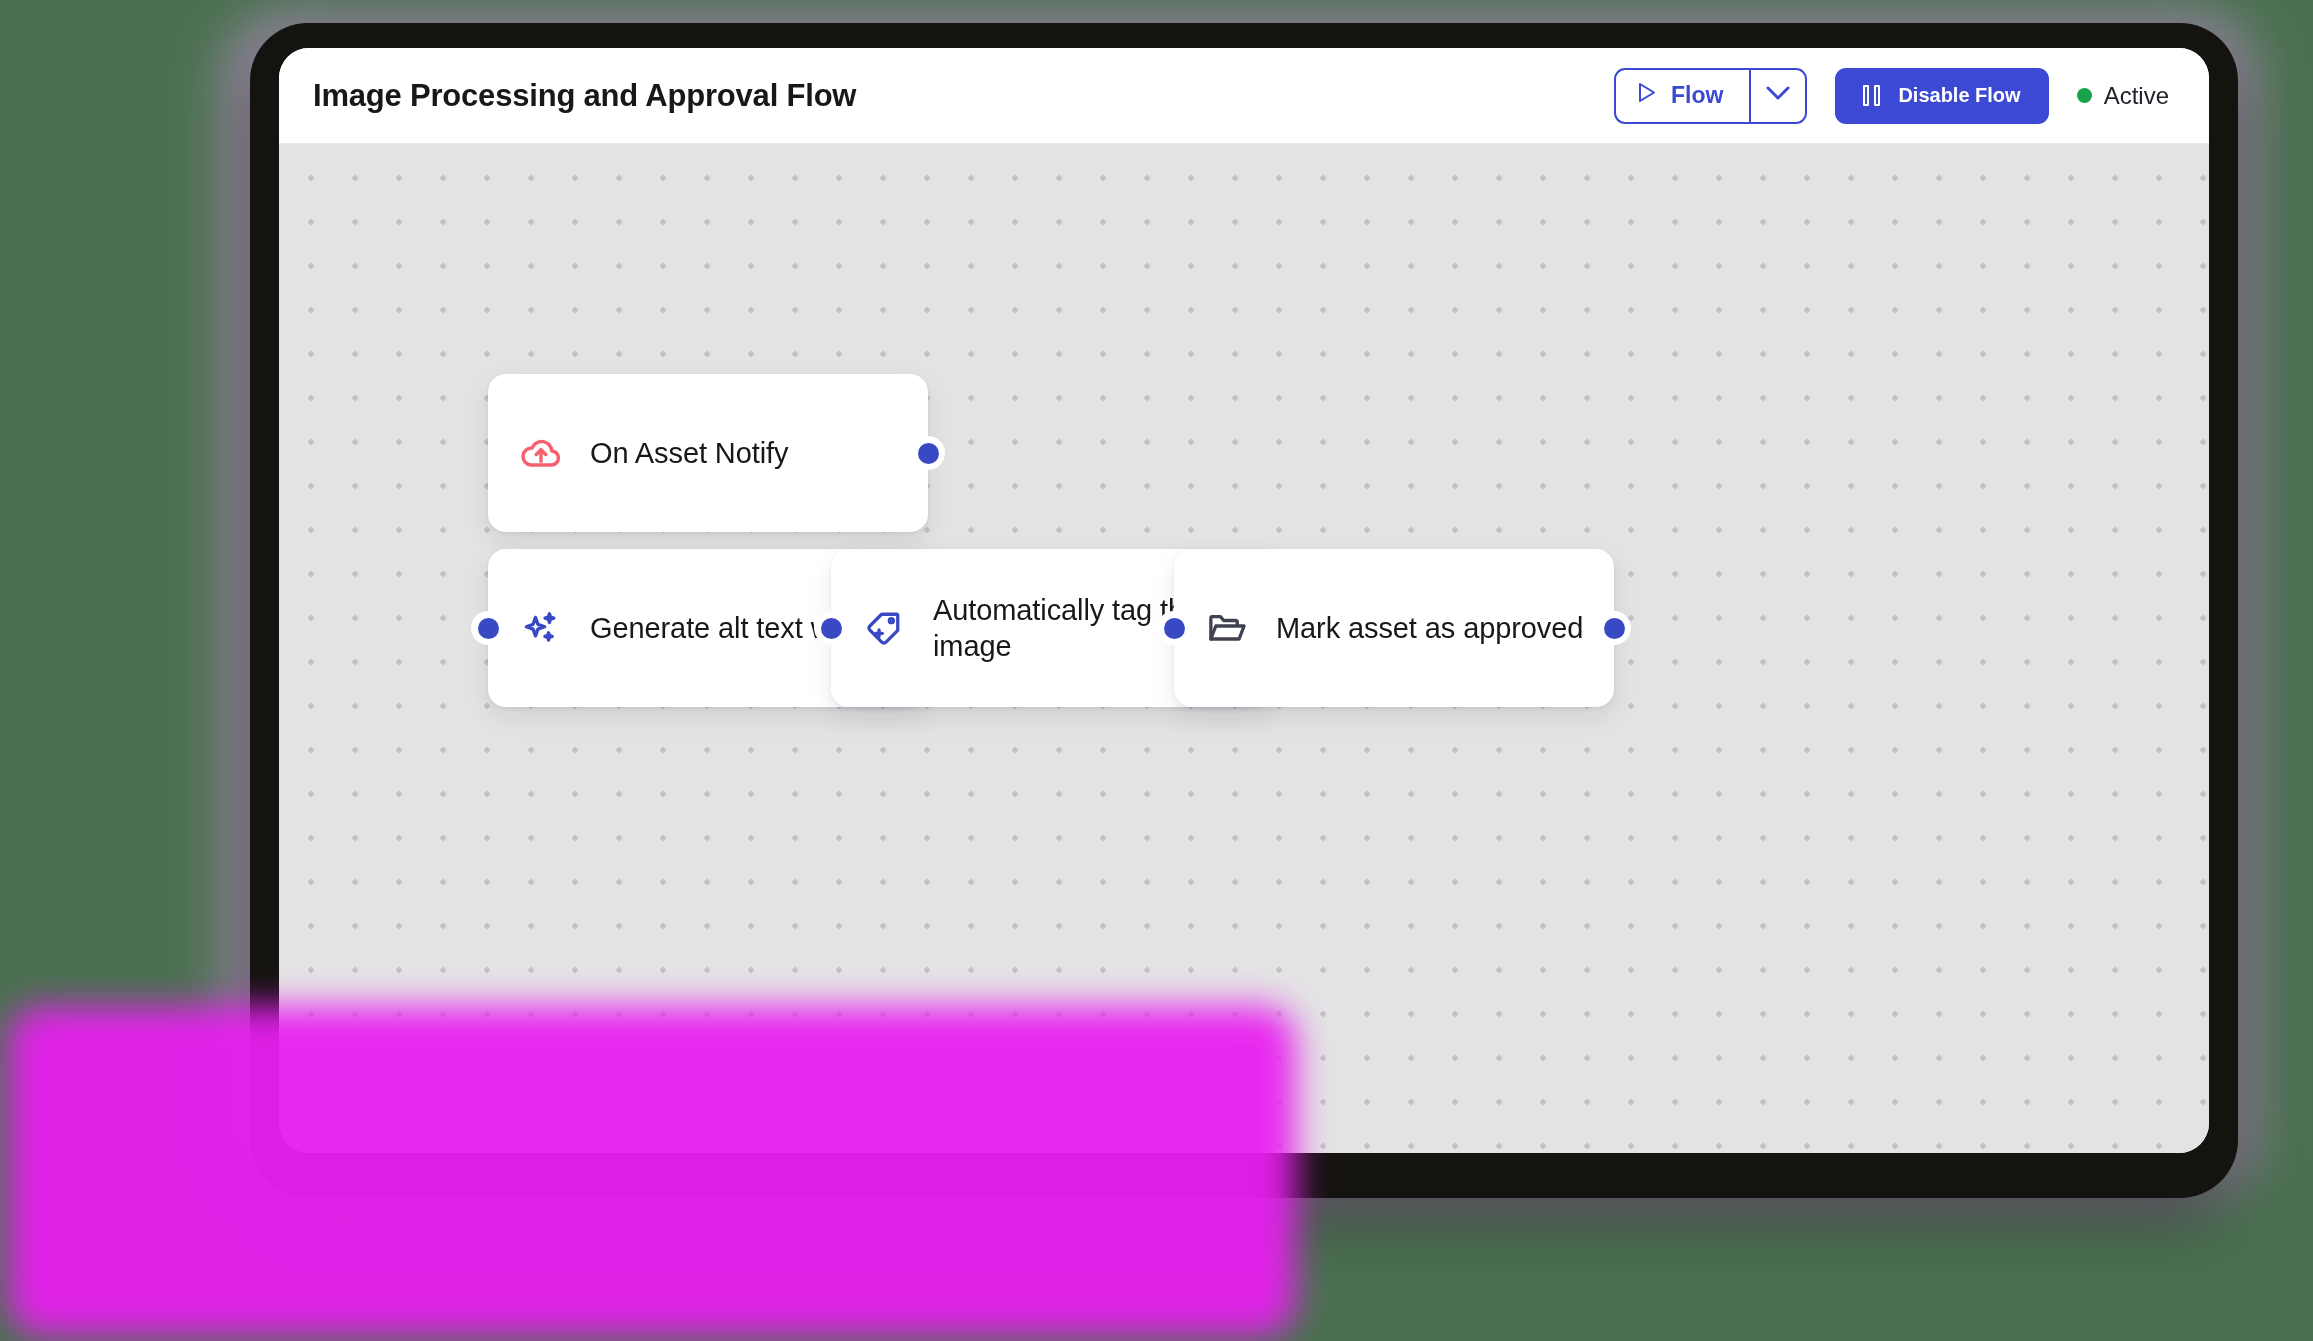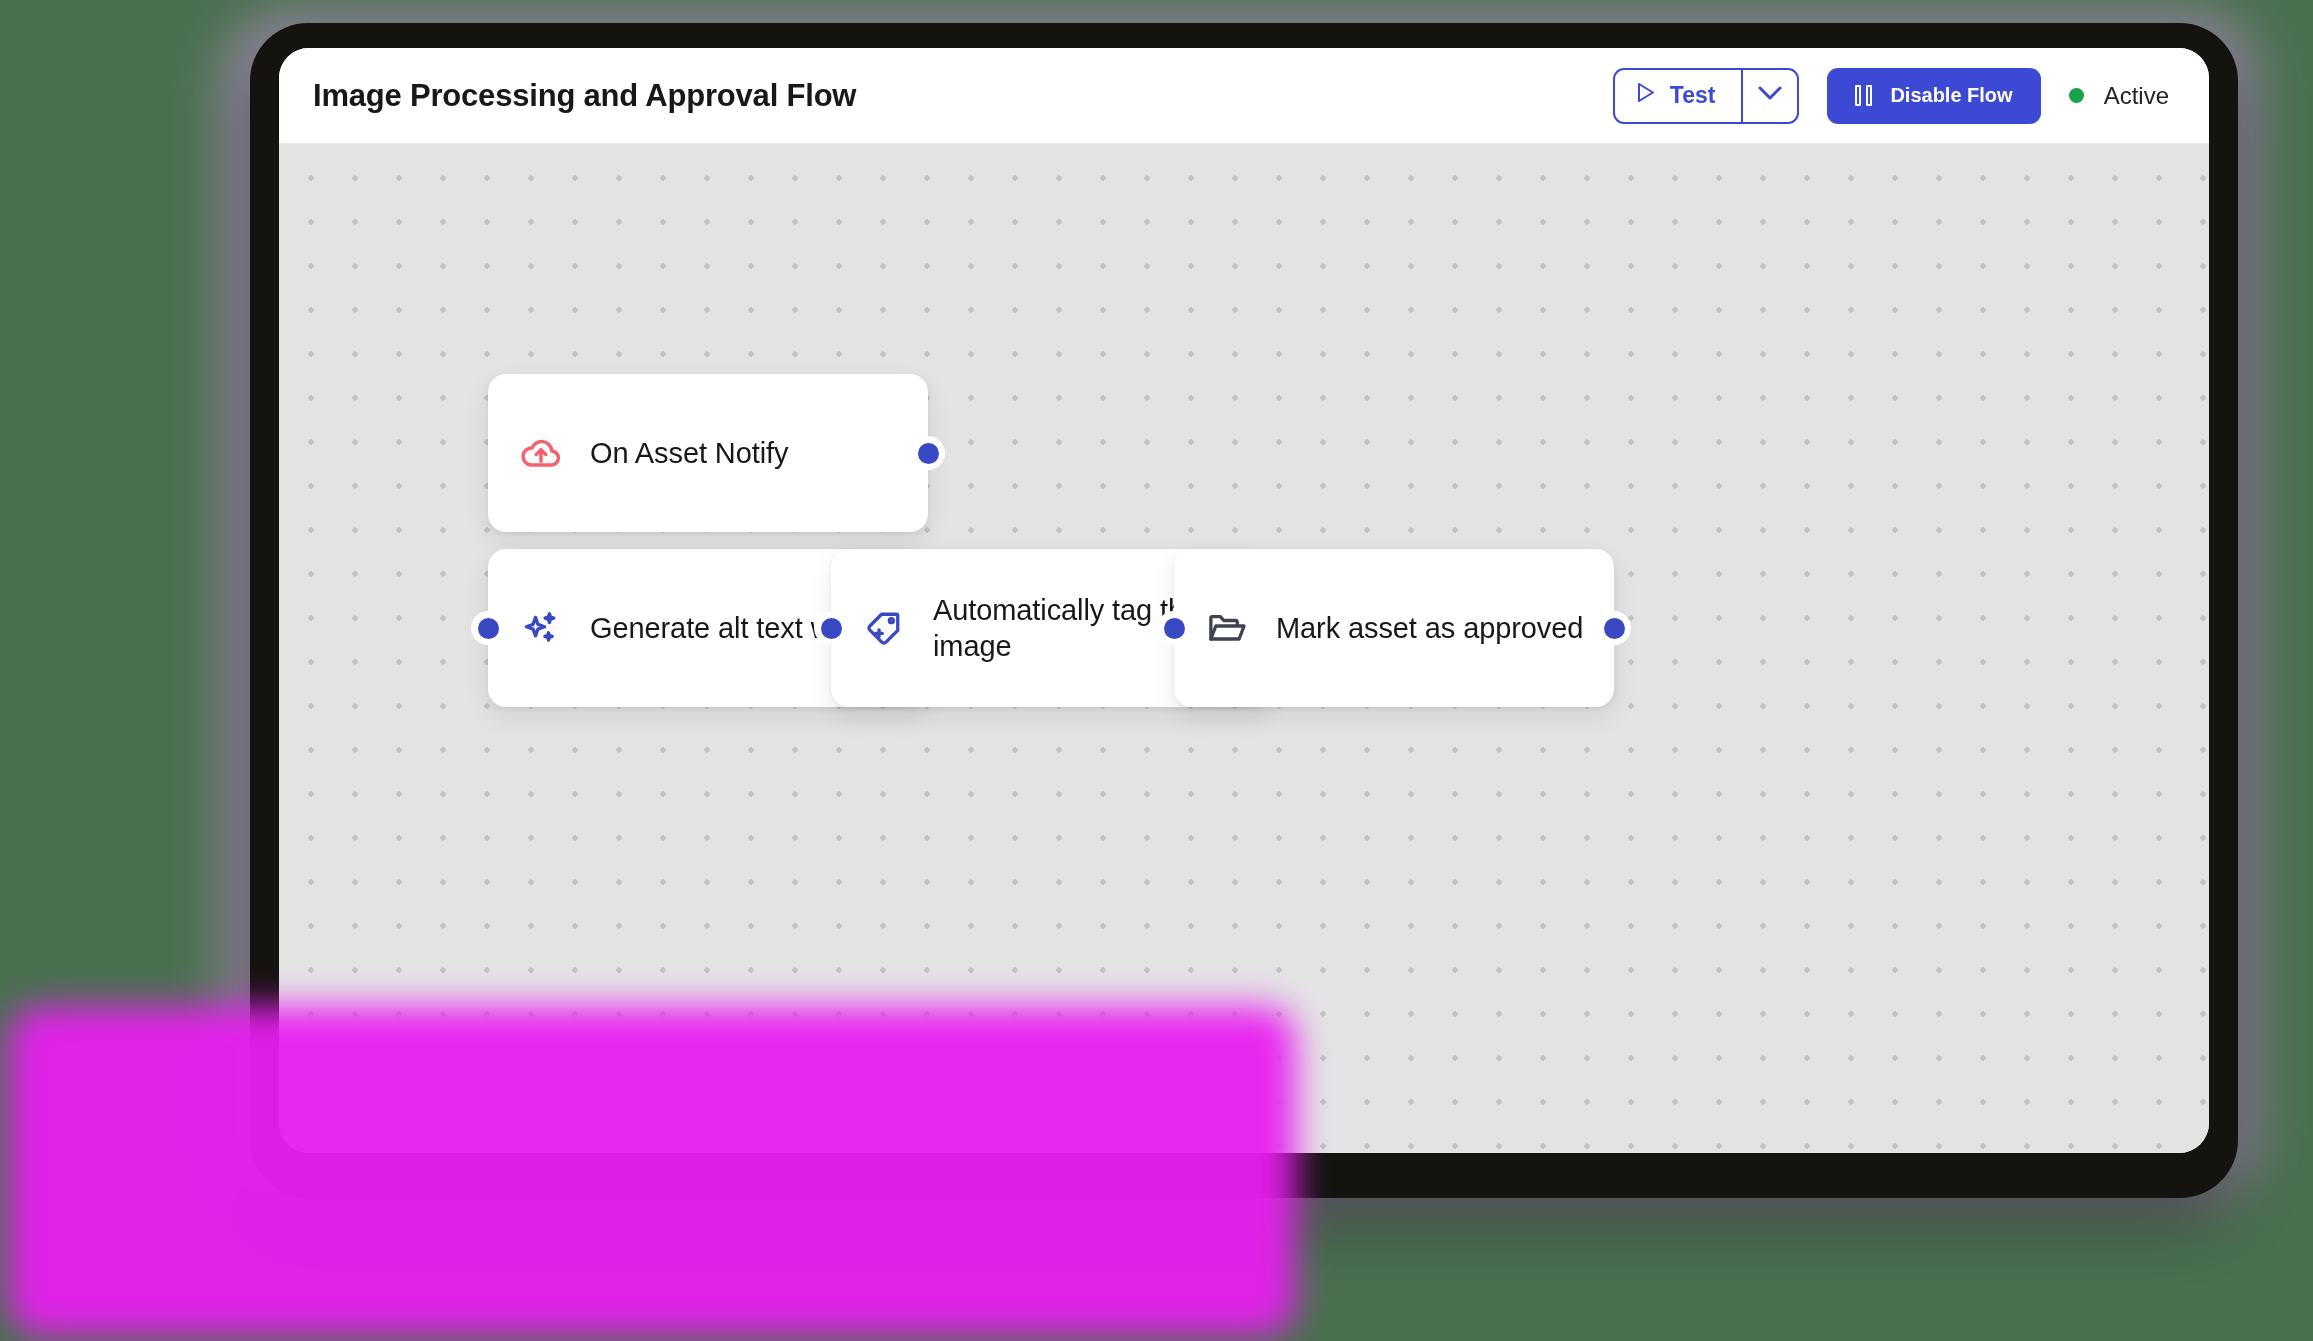--- a/index.html
+++ b/index.html
@@ -65,21 +65,21 @@
   }
   .disable-btn {
     display:flex; align-items:center; gap:18px;
     height:56px; padding:0 28px;
     background:#3b49d4; border-radius:11px;
     color:#fff; font-size:20px; font-weight:700; cursor:pointer;
     white-space:nowrap;
   }
   .pause-ico { display:flex; gap:5px; }
   .pause-ico i { display:block; width:6px; height:21px; border:2px solid #fff; border-radius:1px; }
-  .status { display:flex; align-items:center; gap:20px; }
+  .status { display:flex; align-items:center; gap:12px; }
   .status .dot { width:15px; height:15px; border-radius:50%; background:#16a34a; }
   .status .lbl { font-size:24px; color:#22232a; }
 
   
   .canvas {
     position:relative; width:100%; height:1009px;
     background-color:#e3e3e4;
     background-image:radial-gradient(circle, #c3c3c5 2.6px, transparent 2.7px);
     background-size:44px 44px;
     background-position:10px 12px;
@@ -138,21 +138,21 @@
 
       <div class="header-right">
 
         <div class="test-group">
           <div class="test-main">
             <span class="ico-play">
               <svg width="19" height="21" viewBox="0 0 19 21">
                   <path d="M2 2 L16 10.5 L2 19 Z" fill="none" stroke="#3b49d4" stroke-width="2" stroke-linejoin="round"></path>
                 </svg>
             </span>
-            <span>Test</span>
+            <span>Flow</span>
           </div>
           <div class="test-caret">
             <span>
               <svg width="24" height="15" viewBox="0 0 24 15">
                   <path d="M2 2 L12 12 L22 2" fill="none" stroke="#3b49d4" stroke-width="3" stroke-linecap="round" stroke-linejoin="round"></path>
                 </svg>
             </span>
           </div>
         </div>
 

